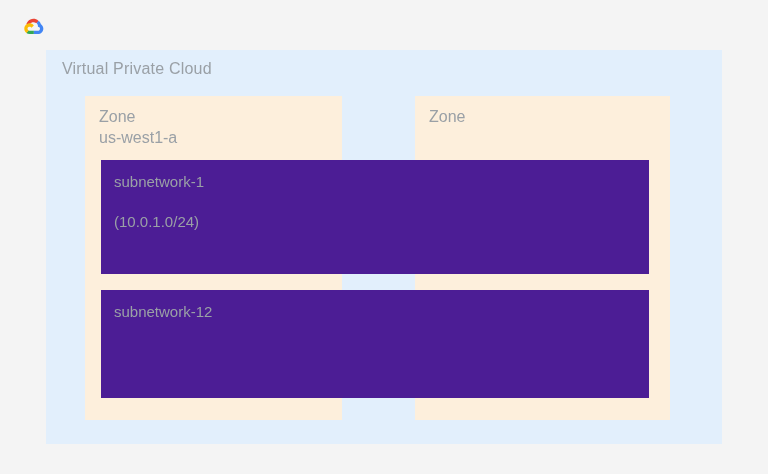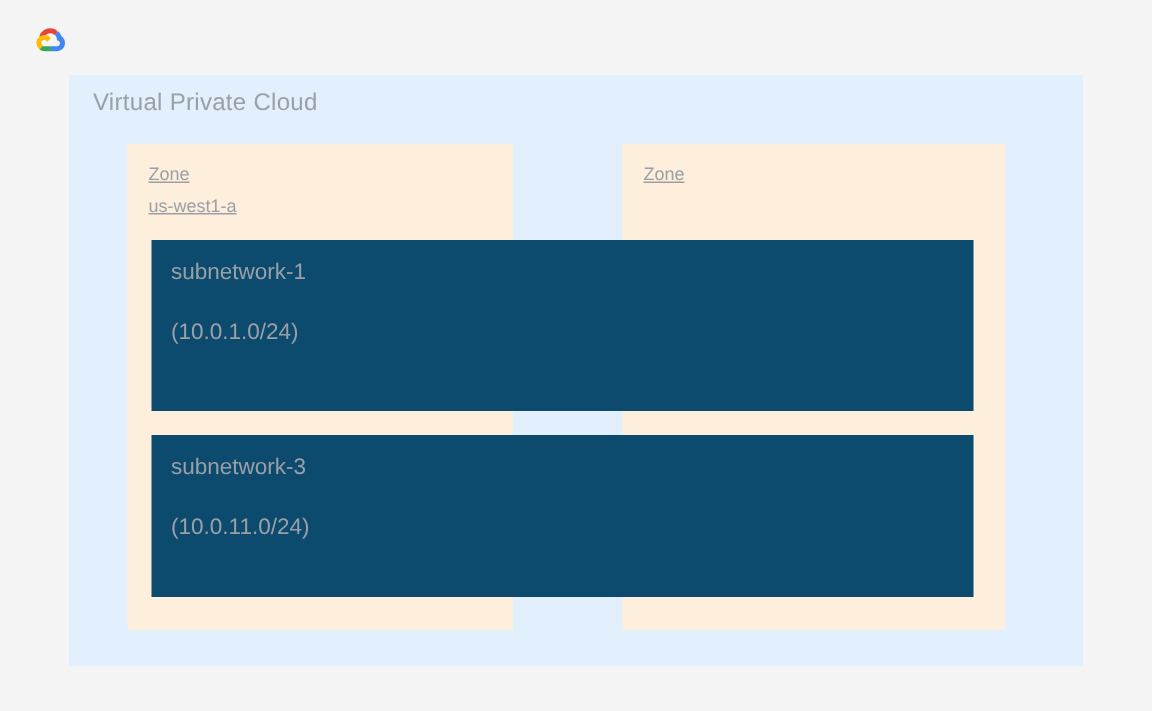--- a/index.html
+++ b/index.html
@@ -75,36 +75,35 @@
     top: 96px;
     height: 324px;
     background: #fdefdc;
   }
   .zone-a { left: 85px;  width: 257px; }
   .zone-b { left: 415px; width: 255px; }
   .zone-label {
     position: absolute;
     left: 14px;
     top: 10px;
-    font-size: 12px;
+    font-size: 16px;
     line-height: 21px;
     color: #9aa0a6;
     white-space: nowrap;
-    text-decoration: underline;
   }
   .zone-label .zl-name {
     display: block;
   }
 
   
   .subnet {
     position: absolute;
     left: 101px;
     width: 548px;
-    background: #0c4a6e;
+    background: #4c1d95;
   }
   .subnet-1  { top: 160px; height: 114px; }
   .subnet-11 { top: 290px; height: 108px; }
   .subnet-label {
     position: absolute;
     left: 13px;
     top: 12px;
     font-size: 15px;
     line-height: 20px;
     color: #9aa0a6;
@@ -148,16 +147,15 @@
 
 <div class="subnet subnet-1">
   <span class="subnet-label">
     <span class="sn-name">subnetwork-1</span>
     <span class="sn-cidr">(10.0.1.0/24)</span>
   </span>
 </div>
 
 <div class="subnet subnet-11">
   <span class="subnet-label">
-    <span class="sn-name">subnetwork-3</span>
-    <span class="sn-cidr">(10.0.11.0/24)</span>
+    <span class="sn-name">subnetwork-12</span>
   </span>
 </div>
 
 </body></html>

